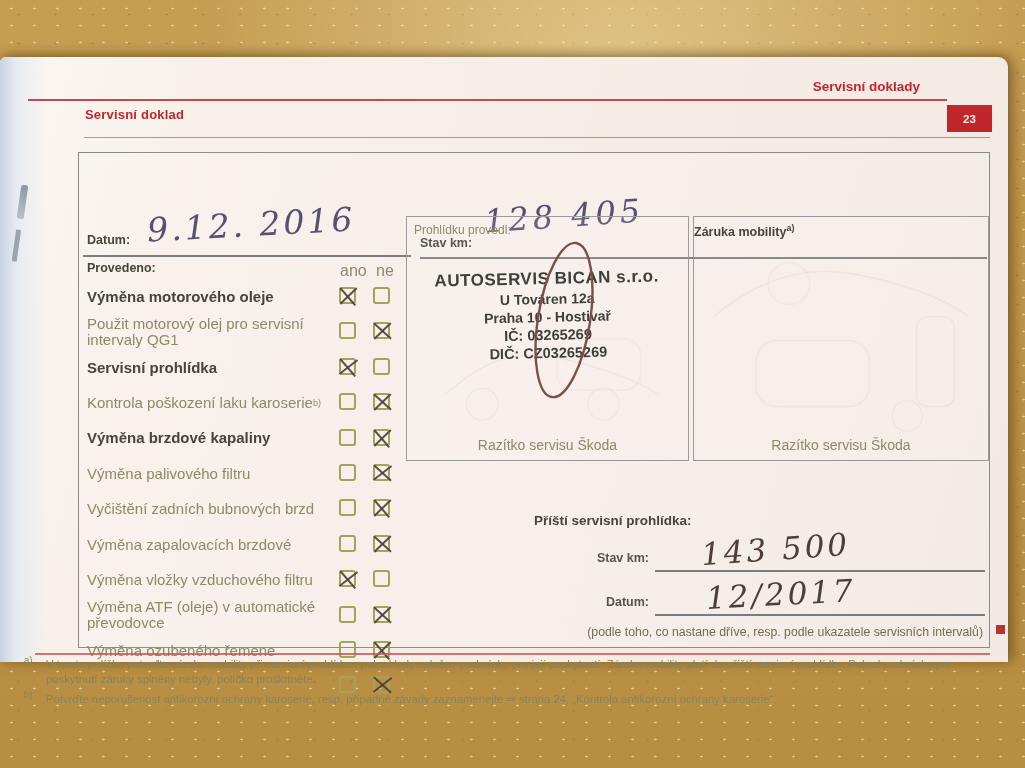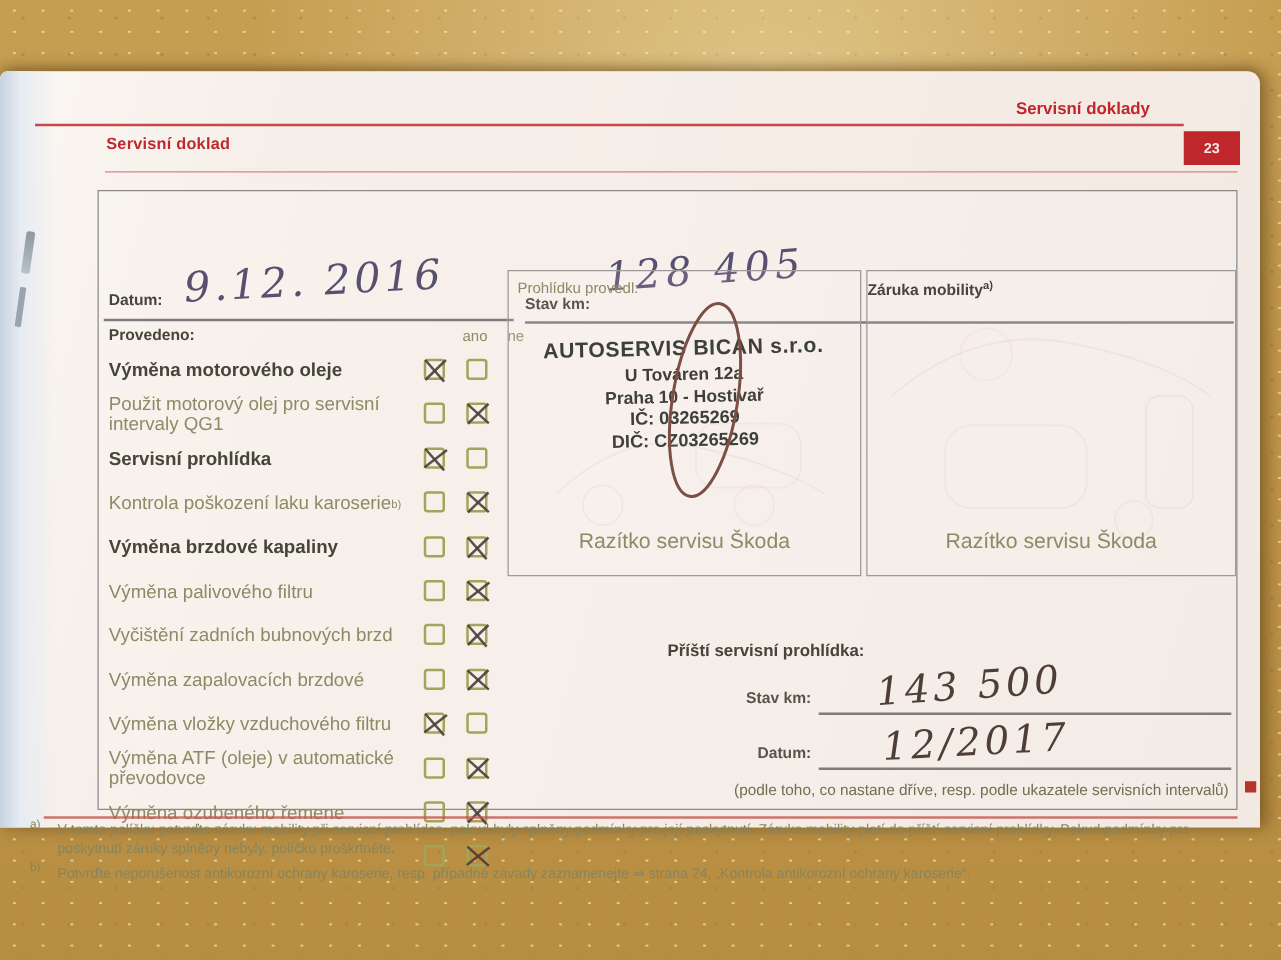--- a/index.html
+++ b/index.html
@@ -55,21 +55,21 @@
   .datum-label{position:absolute;left:8px;top:80px;}
   .stavkm-label{position:absolute;left:341px;top:83px;}
   .datum-line{position:absolute;left:4px;top:102px;width:328px;height:1.5px;background:#7c7c7c;}
   .stavkm-line{position:absolute;left:341px;top:104px;width:567px;height:1.5px;background:#7c7c7c;}
 
   .hand{font-family:"DejaVu Serif",serif;font-style:italic;}
   .hw-date{position:absolute;left:68px;top:52px;font-size:33px;color:var(--ink-blue);letter-spacing:3px;transform:rotate(-3deg);}
   .hw-km{position:absolute;left:405px;top:44px;font-size:32px;color:var(--ink-blue);letter-spacing:4px;transform:rotate(-4deg);}
 
   .provedeno-label{position:absolute;left:8px;top:108px;text-align:center;}
-  .col-head{position:absolute;top:109px;font-size:12px;color:var(--text-olive);margin-left:30px;}
+  .col-head{position:absolute;top:109px;font-size:16px;color:var(--text-olive);}
   .col-ano{left:261px;}
   .col-ne{left:297px;}
 
   
   .checklist{position:absolute;left:0;top:126px;width:330px;}
   .row{position:relative;height:35.4px;display:flex;align-items:center;}
   .row .item-label{margin-left:8px;font-size:15px;color:var(--text-olive);max-width:248px;line-height:1.05;}
   .row .item-label.bold{font-weight:bold;color:var(--text-dark);}
   .row sup{font-size:9px;color:var(--text-olive);}
   .cb{position:absolute;width:17px;height:17px;border:2px solid var(--checkbox-olive);border-radius:3px;top:8px;}
@@ -81,21 +81,21 @@
   .row:nth-child(odd) .mark::before{transform:rotate(49deg) translateY(1px);}
   .row:nth-child(3n) .mark::after{transform:rotate(-38deg);}
 
   
   .stampbox{position:absolute;top:63px;height:245px;border:1.5px solid #9a9a9a;background:rgba(255,255,255,.10);}
   .inspector{left:327px;width:283px;}
   .mobility{left:614px;width:296px;}
   .stampbox .corner-label{position:absolute;left:7px;top:6px;font-size:12px;color:var(--text-olive);}
   .stampbox .center-title{position:absolute;top:6px;width:100%;text-align:left;font-size:12.5px;font-weight:bold;color:var(--text-dark);}
   .stampbox .center-title sup{font-size:9px;}
-  .stampbox .footer-label{position:absolute;bottom:17px;width:100%;text-align:center;font-size:17px;color:var(--text-olive);}
+  .stampbox .footer-label{position:absolute;bottom:7px;width:100%;text-align:center;font-size:14px;color:var(--text-olive);}
   .stamp{position:absolute;left:0;top:52px;width:100%;text-align:center;color:var(--stamp-gray);transform:rotate(-1.3deg);}
   .stamp .s0{font-size:17px;font-weight:bold;letter-spacing:.5px;margin-bottom:2px;}
   .stamp .s1,.stamp .s2{font-size:14px;font-weight:bold;line-height:1.25;}
   .stamp .s3,.stamp .s4{font-size:14.5px;font-weight:bold;line-height:1.25;}
   .sig{position:absolute;left:112px;top:18px;}
   .watermark{position:absolute;inset:10px;opacity:.5;}
 
   
   .next-title{position:absolute;left:455px;top:360px;font-size:13.5px;font-weight:bold;color:var(--text-dark);}
   .ns-label{position:absolute;width:110px;text-align:right;font-size:12.5px;font-weight:bold;color:#55554a;}

